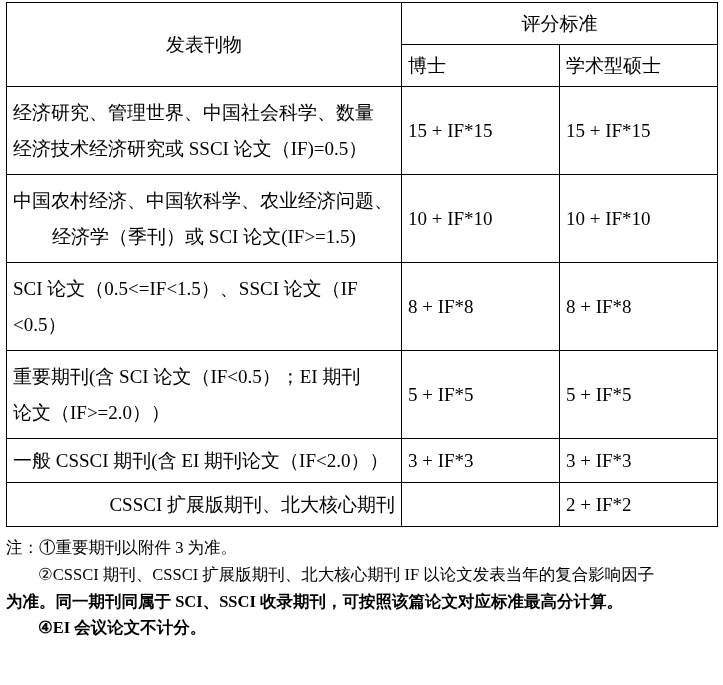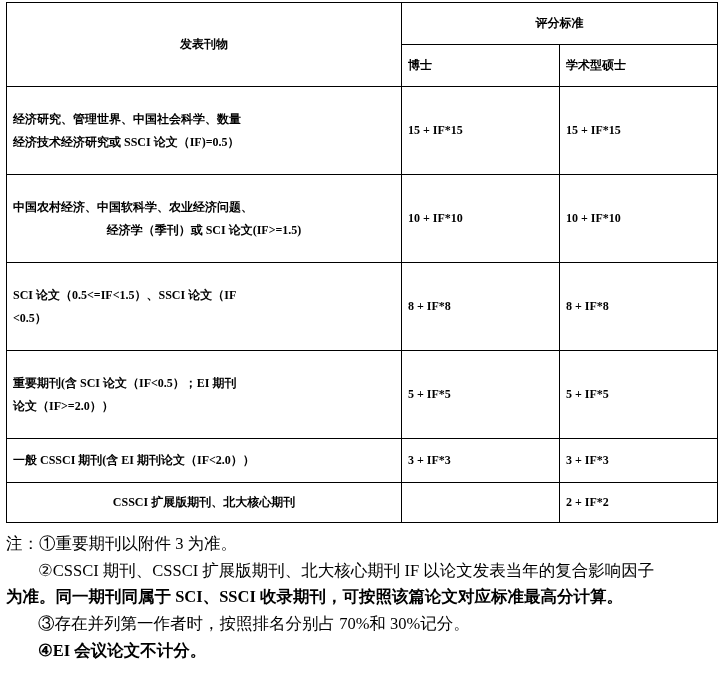--- a/index.html
+++ b/index.html
@@ -23,22 +23,22 @@
   }
   table.score-table {
     width: 711px;
     border-collapse: collapse;
     table-layout: fixed;
     margin-top: 2px;
   }
   table.score-table td,
   table.score-table th {
     border: 1px solid #000000;
-    font-weight: bold;
-    font-size: 12px;
+    font-weight: normal;
+    font-size: 19px;
     vertical-align: middle;
     padding: 4px 6px;
     box-sizing: border-box;
   }
   .col-journal { width: 395px; }
   .col-phd { width: 158px; }
   .col-master { width: 158px; }
 
   .hdr-journal {
     font-size: 18px;
@@ -53,21 +53,21 @@
     text-align: left;
     font-size: 18px;
     height: 42px;
   }
   td.journal-cell {
     text-align: left;
     line-height: 1.85;
     font-size: 17px;
   }
   td.journal-cell.center-text {
-    text-align: center;
+    text-align: right;
   }
   td.journal-cell .ln2 {
     display: block;
   }
   td.journal-cell .ln2.indent {
     text-align: center;
   }
   td.score-cell {
     text-align: left;
     font-size: 17px;
@@ -169,17 +169,16 @@
         <td class="score-cell">2 + IF*2</td>
       </tr>
 
     </tbody>
   </table>
 
   <div class="notes">
     <div class="note-line">注：①重要期刊以附件 3 为准。</div>
     <div class="note-indent">②CSSCI 期刊、CSSCI 扩展版期刊、北大核心期刊 IF 以论文发表当年的复合影响因子</div>
     <div class="note-line bold">为准。同一期刊同属于 SCI、SSCI 收录期刊，可按照该篇论文对应标准最高分计算。</div>
-    <div class="note-indent">③存在并列第一作者时，按照排名分别占 70%和 30%记分。</div>
     <div class="note-indent bold">④EI 会议论文不计分。</div>
   </div>
 
 </div>
 
 </body></html>

